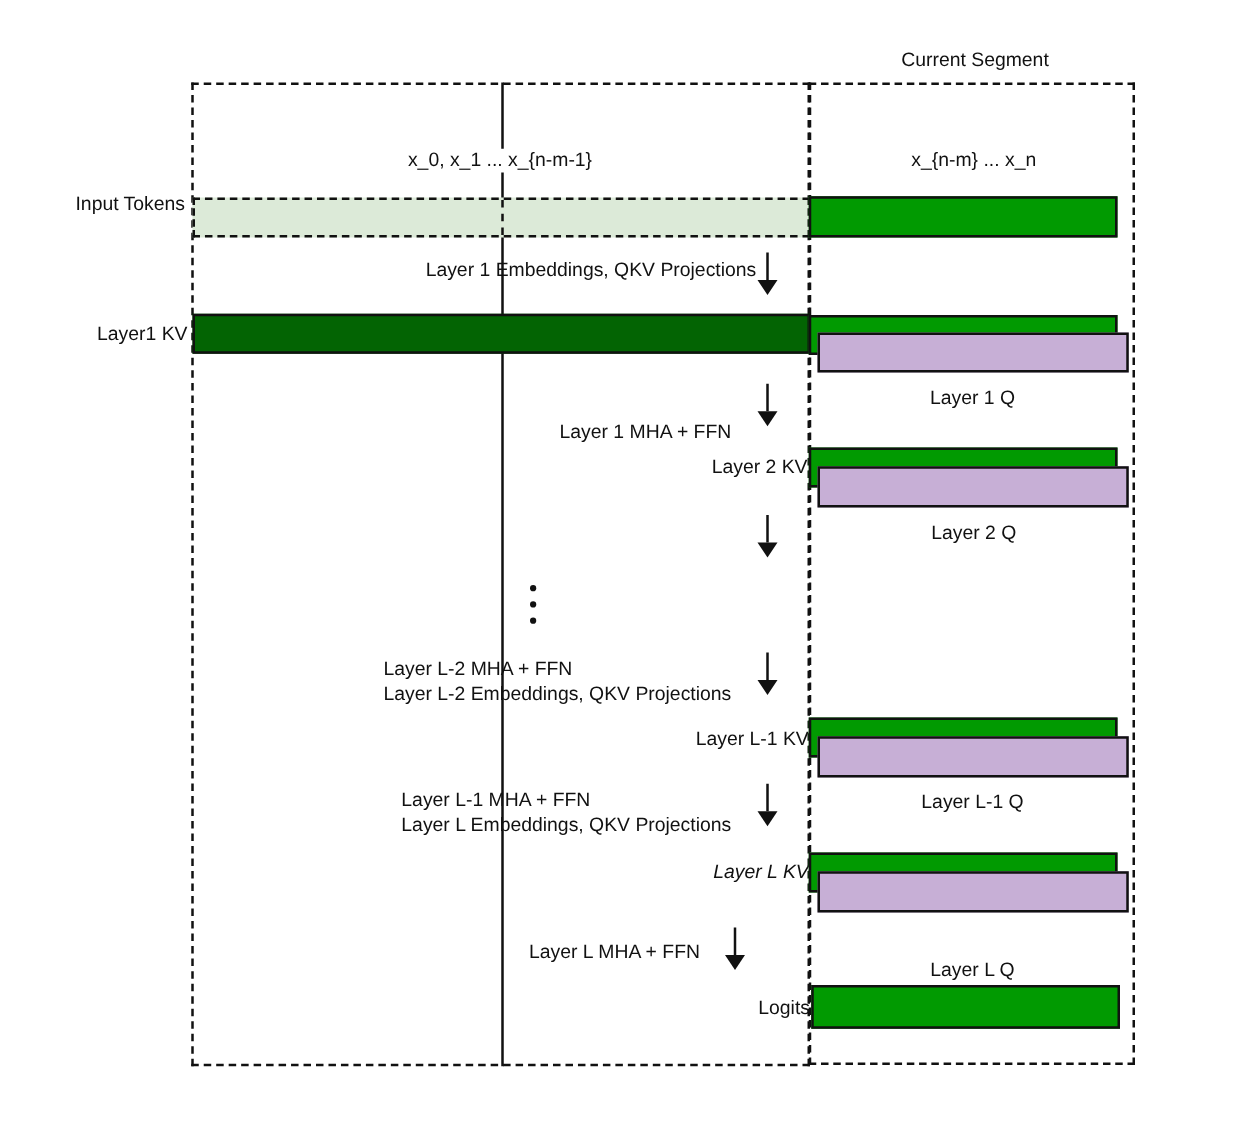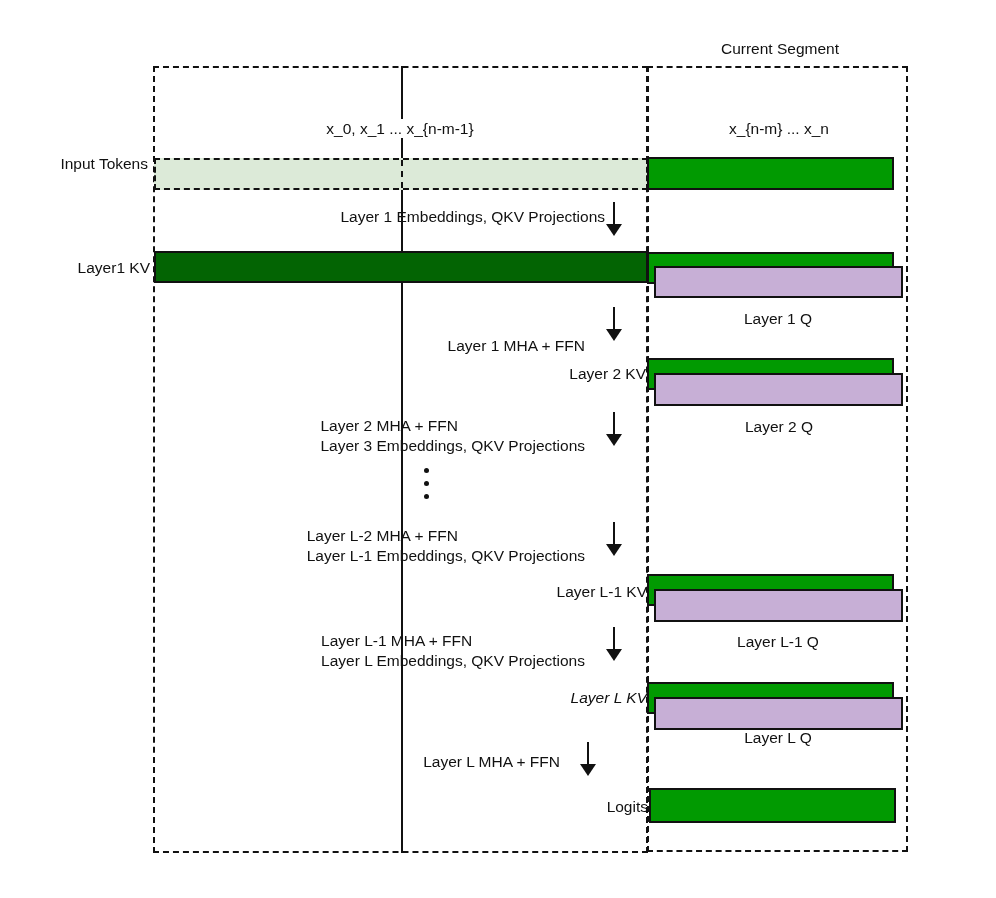--- a/index.html
+++ b/index.html
@@ -63,38 +63,34 @@
   <div class="arrow" style="left:606px;top:307px;">
     <div class="arrow-stem"></div>
     <div class="arrow-head"></div>
   </div>
 
   <div class="lbl r" style="right:350px;top:364px;">Layer 2 KV</div>
   <div class="bar" style="left: 647px; top: 358px; width: 247px; height: 32px; background-color: rgb(1, 154, 1);"></div>
   <div class="bar" style="left: 654px; top: 373px; width: 249px; height: 33px; background-color: rgb(199, 175, 214);"></div>
   <div class="lbl center" style="left:779px;top:417px;">Layer 2 Q</div>
 
-  <div class="step" style="right:411px;top:416px;">
-    <span>Layer 2 MHA + FFN</span>
-    <span>Layer 3 Embeddings, QKV Projections</span>
-  </div>
   <div class="arrow" style="left:606px;top:412px;">
     <div class="arrow-stem"></div>
     <div class="arrow-head"></div>
   </div>
 
   <div class="dots" style="left:424px;top:468px;">
     <div class="dot"></div>
     <div class="dot"></div>
     <div class="dot"></div>
   </div>
 
   <div class="step" style="right:411px;top:526px;">
     <span>Layer L-2 MHA + FFN</span>
-    <span>Layer L-1 Embeddings, QKV Projections</span>
+    <span>Layer L-2 Embeddings, QKV Projections</span>
   </div>
   <div class="arrow" style="left:606px;top:522px;">
     <div class="arrow-stem"></div>
     <div class="arrow-head"></div>
   </div>
 
   <div class="lbl r" style="right:349px;top:582px;">Layer L-1 KV</div>
   <div class="bar" style="left: 647px; top: 574px; width: 247px; height: 32px; background-color: rgb(1, 154, 1);"></div>
   <div class="bar" style="left: 654px; top: 589px; width: 249px; height: 33px; background-color: rgb(199, 175, 214);"></div>
   <div class="lbl center" style="left:778px;top:632px;">Layer L-1 Q</div>
@@ -104,21 +100,21 @@
     <span>Layer L Embeddings, QKV Projections</span>
   </div>
   <div class="arrow" style="left:606px;top:627px;">
     <div class="arrow-stem"></div>
     <div class="arrow-head"></div>
   </div>
 
   <div class="lbl r" style="right:349px;top:688px;font-style:italic;">Layer L KV</div>
   <div class="bar" style="left: 647px; top: 682px; width: 247px; height: 32px; background-color: rgb(1, 154, 1);"></div>
   <div class="bar" style="left: 654px; top: 697px; width: 249px; height: 33px; background-color: rgb(199, 175, 214);"></div>
-  <div class="lbl center" style="left:778px;top:728px;text-align:center;">Layer L Q</div>
+  <div class="lbl center" style="left:778px;top:767px;text-align:center;">Layer L Q</div>
 
   <div class="step" style="right:436px;top:752px;">
     <span>Layer L MHA + FFN</span>
   </div>
   <div class="arrow" style="left:580px;top:742px;">
     <div class="arrow-stem"></div>
     <div class="arrow-head"></div>
   </div>
 
   <div class="lbl r" style="right:348px;top:797px;">Logits</div>

